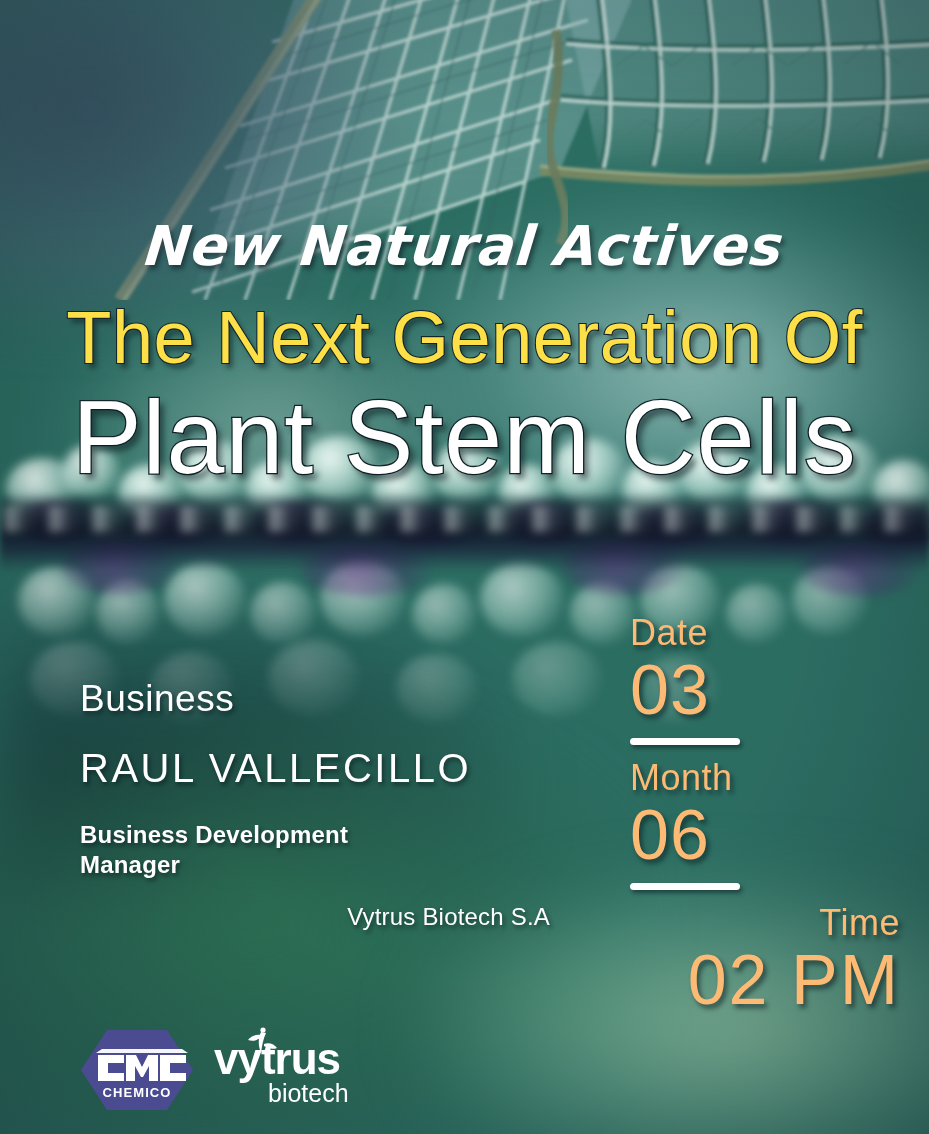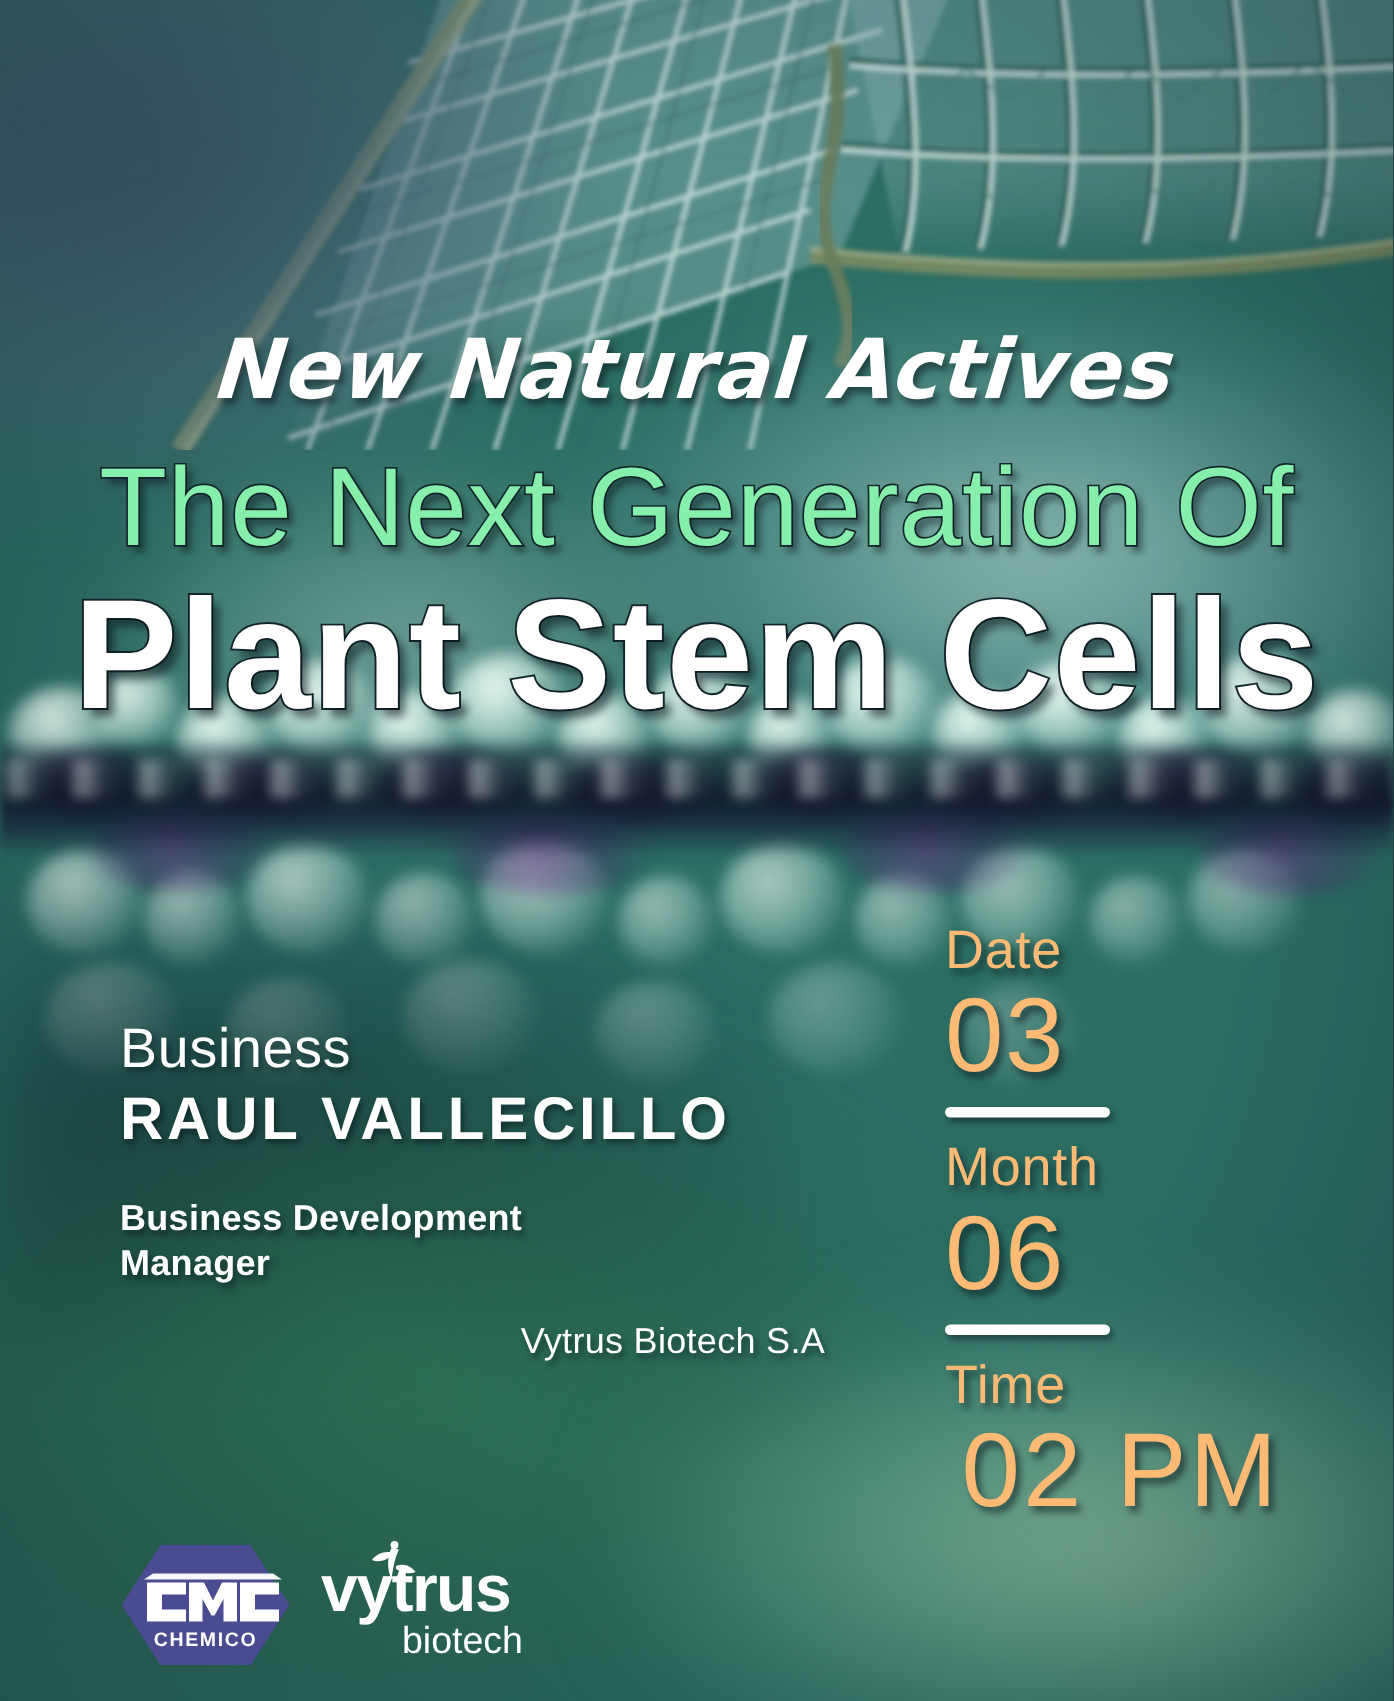--- a/index.html
+++ b/index.html
@@ -173,33 +173,33 @@
   }
 
   .title-line1 {
     position: absolute;
     left: 0; top: 296px;
     width: 929px;
     font-size: 74px;
     line-height: 84px;
     font-weight: 400;
     letter-spacing: 0.5px;
-    color: #86efac;
+    color: #fde047;
     -webkit-text-stroke: 2.2px #14262c;
     paint-order: stroke fill;
     text-shadow: 4px 5px 5px rgba(8,20,26,0.5);
   }
 
   .title-line2 {
     position: absolute;
     left: 0; top: 378px;
     width: 929px;
     font-size: 104px;
     line-height: 118px;
-    font-weight: 700;
+    font-weight: 400;
     letter-spacing: 1px;
     color: #ffffff;
     -webkit-text-stroke: 2.6px #14262c;
     paint-order: stroke fill;
     text-shadow: 5px 6px 6px rgba(8,20,26,0.55);
   }
 
   
   .presenter-block {
     position: absolute;
@@ -208,23 +208,24 @@
     color: #ffffff;
     text-shadow: 2px 3px 4px rgba(6,18,24,0.55);
   }
   .presenter-label {
     font-size: 37px;
     line-height: 46px;
     font-weight: 400;
     letter-spacing: 0.5px;
   }
   .presenter-name {
+    margin-top: 22px;
     font-size: 40px;
     line-height: 48px;
-    font-weight: bold;
+    font-weight: normal;
     letter-spacing: 2.5px;
   }
   .presenter-role {
     margin-top: 28px;
     font-size: 24px;
     line-height: 30px;
     font-weight: bold;
     letter-spacing: 0.2px;
     max-width: 300px;
   }
@@ -261,21 +262,21 @@
   .sched-value.wide { letter-spacing: 2px; margin-left: 11px; }
   .sched-rule {
     width: 110px;
     height: 7px;
     background: #ffffff;
     border-radius: 4px;
     margin: 10px 0 12px 0;
     box-shadow: 2px 3px 4px rgba(6,18,24,0.5);
   }
   .sched-group.g2 { margin-top: 4px; }
-  .sched-group.g3 { margin-top: 4px; }
+  .sched-group.g3 { margin-top: 4px; text-align: right; }
 
   
   .logos {
     position: absolute;
     left: 78px; top: 1026px;
     display: flex;
     align-items: center;
     gap: 18px;
   }
 

